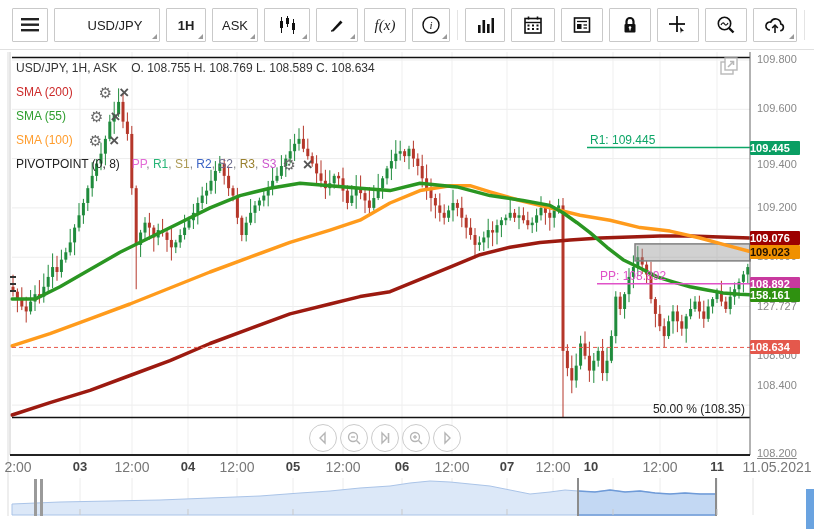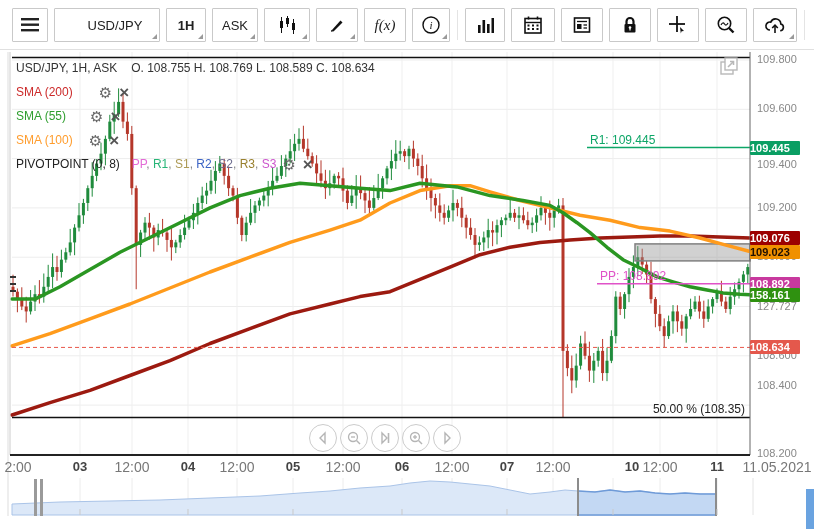--- a/index.html
+++ b/index.html
@@ -651,33 +651,33 @@
 
 <div id="overlays">
     <div class="ytick" style="top: 53px;">109.800</div>
     <div class="ytick" style="top: 102.3px;">109.600</div>
     <div class="ytick" style="top: 158px;">109.400</div>
     <div class="ytick" style="top: 200.9px;">109.200</div>
     <div class="ytick" style="top: 250.2px;">109.000</div>
     <div class="ytick" style="top: 299.5px;">127.727</div>
     <div class="ytick" style="top: 348.8px;">108.600</div>
     <div class="ytick" style="top: 379px;">108.400</div>
-    <div class="ytick" style="top: 447.4px;">108.200</div>
+    <div class="ytick" style="top: 447.4px; text-decoration: underline;">108.200</div>
     <div class="xtick" style="left: 18px;">2:00</div>
     <div class="xtick bold" style="left: 80px;">03</div>
     <div class="xtick" style="left: 132px;">12:00</div>
     <div class="xtick bold" style="left: 188px;">04</div>
     <div class="xtick" style="left: 237px;">12:00</div>
     <div class="xtick bold" style="left: 293px;">05</div>
     <div class="xtick" style="left: 343px;">12:00</div>
     <div class="xtick bold" style="left: 402px;">06</div>
     <div class="xtick" style="left: 452px;">12:00</div>
     <div class="xtick bold" style="left: 507px;">07</div>
     <div class="xtick" style="left: 553px;">12:00</div>
-    <div class="xtick bold" style="left: 632px;">10</div>
+    <div class="xtick bold" style="left: 591px;">10</div>
     <div class="xtick" style="left: 660px;">12:00</div>
     <div class="xtick bold" style="left: 717px;">11</div>
     <div class="xtick" style="left: 777px;">11.05.2021</div>
     <div class="badge" style="top: 140.507px; background: rgb(10, 158, 99); color: rgb(255, 255, 255);">109.445</div>
     <div class="badge" style="top: 231.466px; background: rgb(156, 0, 0); color: rgb(255, 255, 255);">109.076</div>
     <div class="badge" style="top: 244.53px; background: rgb(240, 144, 0); color: rgb(32, 16, 0);">109.023</div>
     <div class="badge" style="top: 276.822px; background: rgb(200, 57, 158); color: rgb(255, 255, 255);">108.892</div>
     <div class="badge" style="top: 287.668px; background: rgb(47, 145, 16); color: rgb(255, 255, 255);">158.161</div>
     <div class="badge" style="top: 340.419px; background: rgb(228, 88, 76); color: rgb(255, 255, 255);">108.634</div>
   </div>

